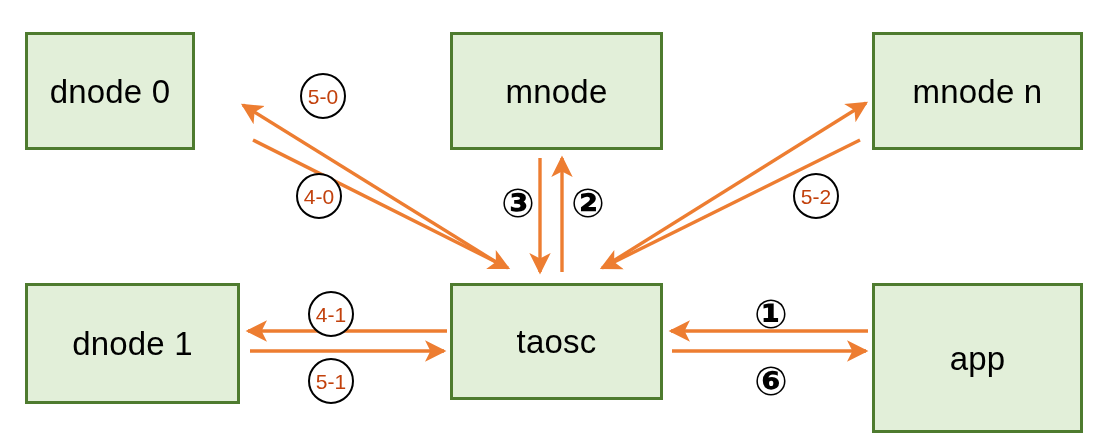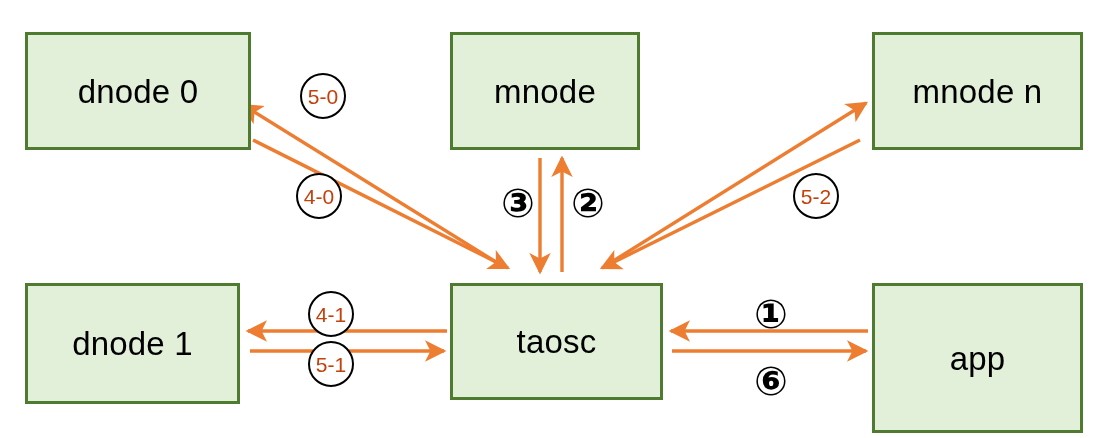--- a/index.html
+++ b/index.html
@@ -102,25 +102,25 @@
       <line x1="447" y1="331" x2="248" y2="331" marker-end="url(#ah)"></line>
 
       <line x1="250" y1="351" x2="444" y2="351" marker-end="url(#ah)"></line>
 
       <line x1="868" y1="331" x2="671" y2="331" marker-end="url(#ah)"></line>
 
       <line x1="672" y1="351" x2="866" y2="351" marker-end="url(#ah)"></line>
     </g>
   </svg>
 
-  <div class="node-box" style="left:25px; top:32px; width:226px; height:118px;">
+  <div class="node-box" style="left:25px; top:32px; width:170px; height:118px;">
     <span class="node-label">dnode 0</span>
   </div>
 
-  <div class="node-box" style="left:450px; top:32px; width:190px; height:118px;">
+  <div class="node-box" style="left:450px; top:32px; width:213px; height:118px;">
     <span class="node-label">mnode</span>
   </div>
 
   <div class="node-box" style="left:872px; top:32px; width:211px; height:118px;">
     <span class="node-label">mnode n</span>
   </div>
 
   <div class="node-box" style="left:25px; top:283px; width:215px; height:121px;">
     <span class="node-label">dnode 1</span>
   </div>
@@ -139,19 +139,19 @@
 
   <div class="glyph-badge" style="left:495px; top:180px;">③</div>
 
   <div class="glyph-badge" style="left:565px; top:180px;">②</div>
 
 
   <div class="edge-badge" style="left:745px; top:173px;margin-left:48px;">5-2</div>
 
   <div class="edge-badge" style="left:308px; top:291px;">4-1</div>
 
-  <div class="edge-badge" style="left:308px; top:341px;">5-1</div>
+  <div class="edge-badge" style="left:308px; top:358px;">5-1</div>
 
   <div class="glyph-badge" style="left:748px; top:291px;">①</div>
 
   <div class="glyph-badge" style="left:748px; top:358px;">⑥</div>
 
 </div>
 
 </body></html>

